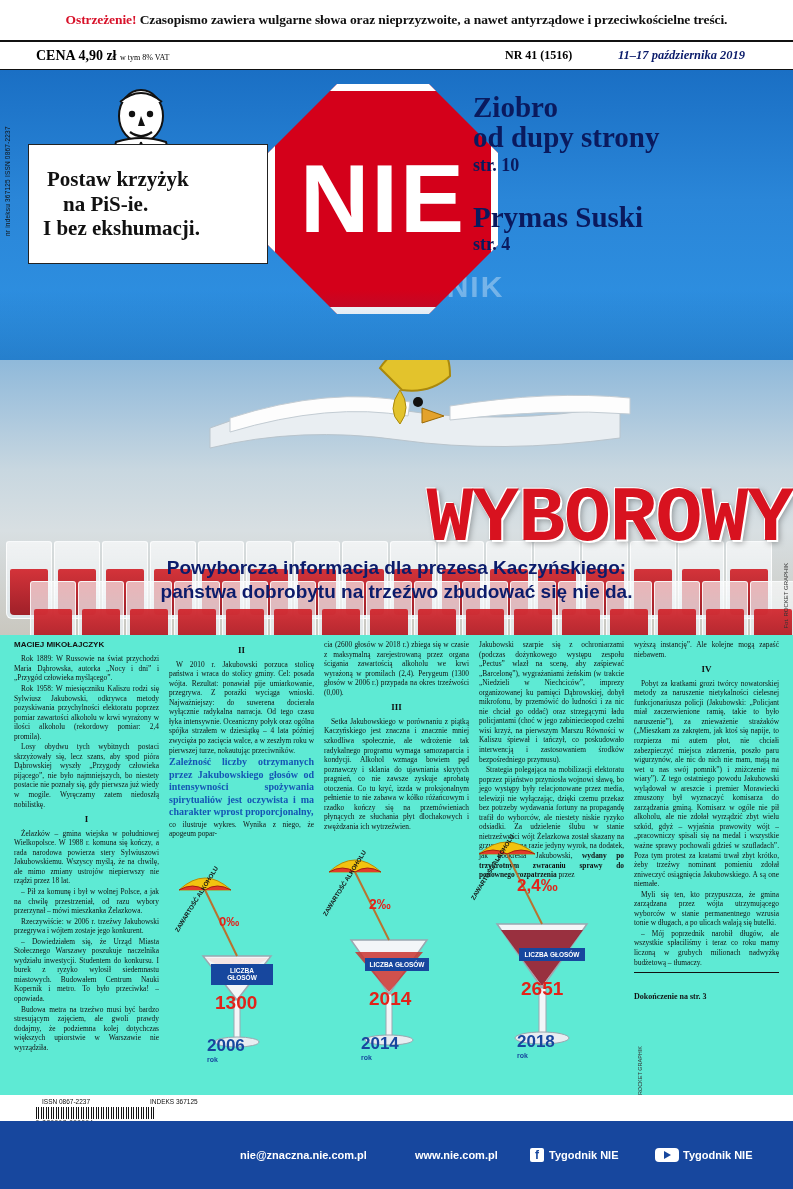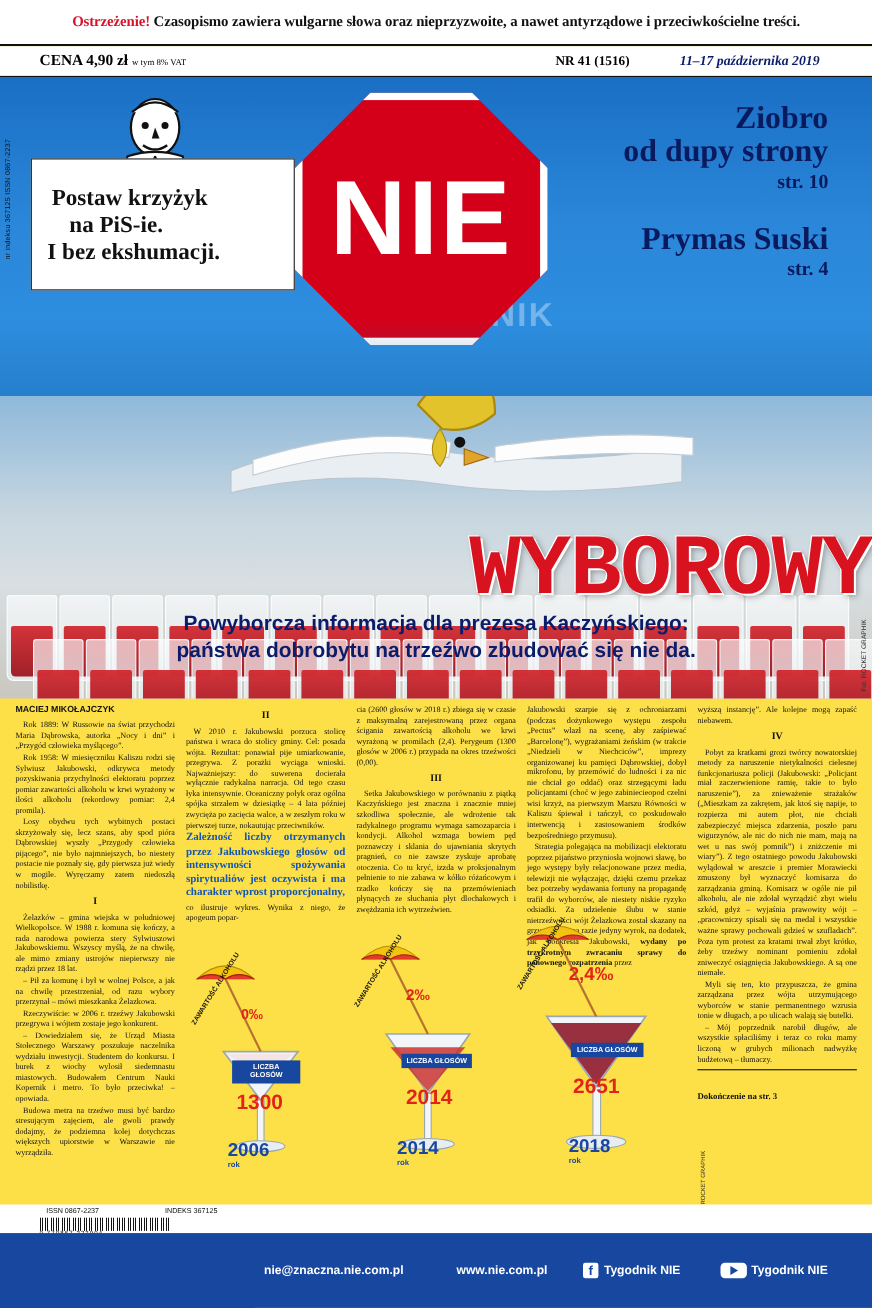--- a/index.html
+++ b/index.html
@@ -4,21 +4,21 @@
 <style>
   * { box-sizing: border-box; }
   html, body { margin:0; padding:0; }
   body {
     width: 793px; height: 1189px;
     font-family: "Liberation Serif", serif;
     background: #ffffff;
     overflow: hidden;
     position: relative;
   }
-  .page { position: relative; width: 793px; height: 1189px; background:#fde047; }
+  .page { position: relative; width: 793px; height: 1189px; background:#5eead4; }
 
   
   .warning-bar {
     position: absolute; top: 0; left: 0; width: 793px; height: 42px;
     background: #fff; border-bottom: 2px solid #111;
     display: flex; align-items: center; justify-content: center;
   }
   .warning-text { font-size: 13.5px; font-weight: bold; color:#111; letter-spacing: -0.1px;}
   .warning-text .red { color: #d8122a; }
 
@@ -76,21 +76,21 @@
     color:#fff; font-family:"Liberation Sans", sans-serif; font-weight:bold;
     font-size: 96px; letter-spacing: 2px; line-height:1;
   }
   .watermark {
     position:absolute; left: 330px; top: 200px; color: rgba(255,255,255,.35);
     font-size: 30px; font-weight:bold; font-family:"Liberation Sans", sans-serif;
     letter-spacing: 2px;
   }
 
   
-  .right-heads { position:absolute; right: 40px; top: 22px; width: 300px; text-align:right; color:#0a1a5e; }
+  .right-heads { position:absolute; right: 20px; top: 22px; width: 300px; color:#0a1a5e; }
   .rh1 { font-size: 29px; font-weight:bold; line-height:1.05; }
   .rh-page { font-size: 18px; font-weight:bold; margin-top:2px; color:#0a1a5e; }
   .rh2 { font-size: 29px; font-weight:bold; line-height:1.05; margin-top: 26px; }
 
   
   .photo-band { position:absolute; top: 360px; left:0; width:793px; height: 275px; overflow:hidden;
     background: linear-gradient(180deg,#8fb9da 0%, #a8c6dd 18%, #c8d7e0 40%, #d8dfe2 62%, #c9c7bf 100%);
   }
   .eagle-wrap { position:absolute; top: -62px; left: 150px; width: 520px; height: 200px; }
   .glass-row { position:absolute; bottom: 10px; left: 0; width: 793px; height: 150px; }
@@ -390,21 +390,21 @@
 
       <div class="col">
         <div class="byline">MACIEJ MIKOŁAJCZYK</div>
         <p>Rok 1889: W Russowie na świat przychodzi Maria Dąbrowska, autorka „Nocy i dni” i „Przygód człowieka myślącego”.</p>
         <p>Rok 1958: W miesięczniku Kaliszu rodzi się Sylwiusz Jakubowski, odkrywca metody pozyskiwania przychylności elektoratu poprzez pomiar zawartości alkoholu w krwi wyrażony w ilości alkoholu (rekordowy pomiar: 2,4 promila).</p>
         <p>Losy obydwu tych wybitnych postaci skrzyżowały się, lecz szans, aby spod pióra Dąbrowskiej wyszły „Przygody człowieka pijącego”, nie było najmniejszych, bo niestety postacie nie poznały się, gdy pierwsza już wiedy w mogile. Wyręczamy zatem niedoszłą nobilistkę.</p>
         <div class="secnum">I</div>
         <p>Żelazków – gmina wiejska w południowej Wielkopolsce. W 1988 r. komuna się kończy, a rada narodowa powierza stery Sylwiuszowi Jakubowskiemu. Wszyscy myślą, że na chwilę, ale mimo zmiany ustrojów niepierwszy nie rządzi przez 18 lat.</p>
         <p>– Pił za komunę i był w wolnej Polsce, a jak na chwilę przestrzeniał, od razu wybory przerzynał – mówi mieszkanka Żelazkowa.</p>
         <p>Rzeczywiście: w 2006 r. trzeźwy Jakubowski przegrywa i wójtem zostaje jego konkurent.</p>
-        <p>– Dowiedziałem się, że Urząd Miasta Stołecznego Warszawy poszukuje naczelnika wydziału inwestycji. Studentem do konkursu. I burek z wiochy wylosił siedemnastu miastowych. Budowałem Centrum Nauki Kopernik i metro. To było przeciwka! – opowiada.</p>
+        <p>– Dowiedziałem się, że Urząd Miasta Stołecznego Warszawy poszukuje naczelnika wydziału inwestycji. Studentem do konkursu. I burek z ryzyko wylosił siedemnastu miastowych. Budowałem Centrum Nauki Kopernik i metro. To było przeciwka! – opowiada.</p>
         <p>Budowa metra na trzeźwo musi być bardzo stresującym zajęciem, ale gwoli prawdy dodajmy, że podziemna kolej dotychczas większych upiorstwie w Warszawie nie wyrządziła.</p>
       </div>
 
       <div class="col">
         <div class="secnum">II</div>
         <p>W 2010 r. Jakubowski porzuca stolicę państwa i wraca do stolicy gminy. Cel: posada wójta. Rezultat: ponawiał pije umiarkowanie, przegrywa. Z porażki wyciąga wnioski. Najważniejszy: do suwerena docierała wyłącznie radykalna narracja. Od tego czasu łyka intensywnie. Oceaniczny połyk oraz ogólna spójka strzałem w dziesiątkę – 4 lata później zwycięża po zacięcia walce, a w zeszłym roku w pierwszej turze, nokautując przeciwników.</p>
         <p class="lead-blue noindent">Zależność liczby otrzymanych przez Jakubowskiego głosów od intensywności spożywania spirytualiów jest oczywista i ma charakter wprost proporcjonalny,</p>
         <p class="noindent">co ilustruje wykres. Wynika z niego, że apogeum popar-</p>
       </div>
 

